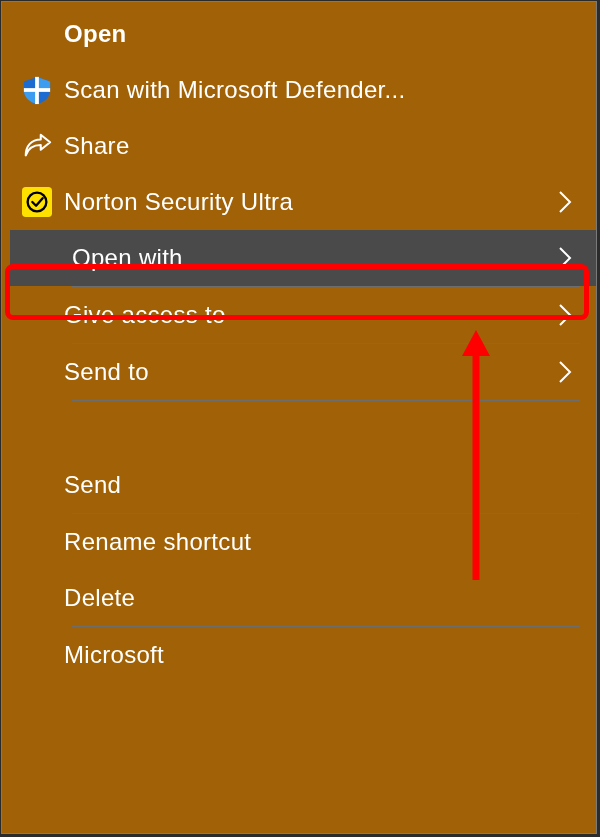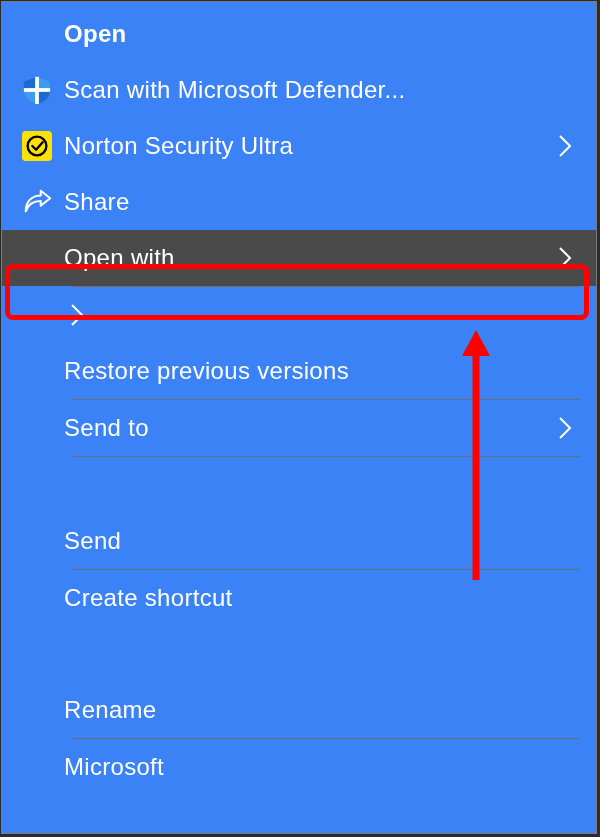--- a/index.html
+++ b/index.html
@@ -10,37 +10,38 @@
     background: #2b2b2b;
     font-family: "Segoe UI", Arial, sans-serif;
     overflow: hidden;
     position: relative;
   }
   .menu {
     position: relative;
     width: 596px;
     height: 833px;
     margin: 1px;
-    background: #3b82f6;
+    background: #a16207;
     border: 1px solid #7a7a7a;
     box-sizing: border-box;
     color: #ffffff;
     font-size: 24px;
   }
   .item {
     display: flex;
     align-items: center;
     height: 56px;
     padding-left: 20px;
     padding-right: 18px;
     box-sizing: border-box;
     cursor: default;
   }
   .item.hl {
     background: #4a4a4a;
+    margin-left: 8px;
   }
   .icon-slot {
     width: 42px;
     height: 32px;
     display: flex;
     align-items: center;
     justify-content: flex-start;
     flex-shrink: 0;
   }
   .label {
@@ -103,68 +104,65 @@
         <path d="M16 31 C8 29 2 24 2 16 H16 Z" fill="#3c9cf0"></path>
         <rect x="14" y="2" width="4" height="29" fill="#ffffff"></rect>
         <rect x="2" y="14" width="28" height="4" fill="#ffffff"></rect>
       </svg>
     </span>
     <span class="label">Scan with Microsoft Defender...</span>
   </div>
 
   <div class="item">
     <span class="icon-slot">
+      <svg width="30" height="30" viewBox="0 0 32 32" fill="none" stroke="#ffffff" stroke-width="2.2">
+        <path d="M20 4 L30 12 L20 20 V15 C10 15 6 20 4 26 C4 16 10 9 20 9 Z" stroke-linejoin="round"></path>
+      </svg>
+    </span>
+    <span class="label">Share</span>
+  </div>
+
+  <div class="item">
+    <span class="icon-slot">
       <svg width="30" height="30" viewBox="0 0 32 32">
         <rect x="0" y="0" width="32" height="32" rx="4" fill="#ffe100"></rect>
         <circle cx="16" cy="16" r="10" fill="none" stroke="#000" stroke-width="2.5"></circle>
         <path d="M11 16 L15 20 L22 12" fill="none" stroke="#000" stroke-width="2.5" stroke-linecap="round" stroke-linejoin="round"></path>
       </svg>
     </span>
     <span class="label">Norton Security Ultra</span>
     <span class="submenu">
       <svg width="16" height="26" viewBox="0 0 16 26">
           <path d="M3 3 L13 13 L3 23" stroke="#ffffff" stroke-width="2" fill="none"></path>
         </svg>
     </span>
   </div>
 
-  <div class="item">
-    <span class="icon-slot">
-      <svg width="30" height="30" viewBox="0 0 32 32" fill="none" stroke="#ffffff" stroke-width="2.2">
-        <path d="M20 4 L30 12 L20 20 V15 C10 15 6 20 4 26 C4 16 10 9 20 9 Z" stroke-linejoin="round"></path>
-      </svg>
-    </span>
-    <span class="label">Share</span>
-  </div>
-
   <div class="item hl">
     <span class="icon-slot"></span>
     <span class="label">Open with</span>
     <span class="submenu">
       <svg width="16" height="26" viewBox="0 0 16 26">
           <path d="M3 3 L13 13 L3 23" stroke="#ffffff" stroke-width="2" fill="none"></path>
         </svg>
     </span>
   </div>
 
   <div class="sep"></div>
 
   <div class="item">
     <span class="icon-slot"></span>
-    <span class="submenu">
-      <svg width="16" height="26" viewBox="0 0 16 26">
-          <path d="M3 3 L13 13 L3 23" stroke="#ffffff" stroke-width="2" fill="none"></path>
-        </svg>
-    </span>
-  </div>
-
-  <div class="item">
-    <span class="icon-slot"></span>
-    <span class="label">Restore previous versions</span>
-  </div>
+    <span class="label">Give access to</span>
+    <span class="submenu">
+      <svg width="16" height="26" viewBox="0 0 16 26">
+          <path d="M3 3 L13 13 L3 23" stroke="#ffffff" stroke-width="2" fill="none"></path>
+        </svg>
+    </span>
+  </div>
+
 
   <div class="sep"></div>
 
   <div class="item">
     <span class="icon-slot"></span>
     <span class="label">Send to</span>
     <span class="submenu">
       <svg width="16" height="26" viewBox="0 0 16 26">
           <path d="M3 3 L13 13 L3 23" stroke="#ffffff" stroke-width="2" fill="none"></path>
         </svg>
@@ -179,31 +177,28 @@
 
   <div class="item">
     <span class="icon-slot"></span>
     <span class="label">Send</span>
   </div>
 
   <div class="sep"></div>
 
   <div class="item">
     <span class="icon-slot"></span>
-    <span class="label">Create shortcut</span>
-  </div>
-
-  <div class="item">
-    <span class="icon-slot"></span>
-  </div>
-
-  <div class="item">
-    <span class="icon-slot"></span>
-    <span class="label">Rename</span>
-  </div>
+    <span class="label">Rename shortcut</span>
+  </div>
+
+  <div class="item">
+    <span class="icon-slot"></span>
+    <span class="label">Delete</span>
+  </div>
+
 
   <div class="sep"></div>
 
   <div class="item">
     <span class="icon-slot"></span>
     <span class="label">Microsoft</span>
   </div>
 
   <div class="red-box"></div>
   <svg class="red-arrow" width="40" height="256" viewBox="0 0 40 256">

